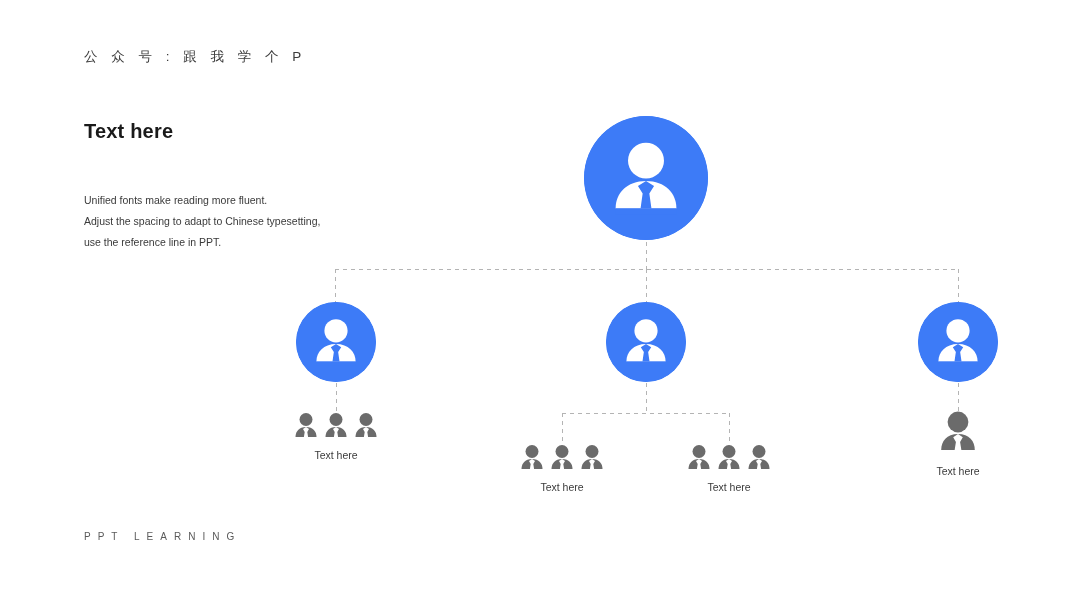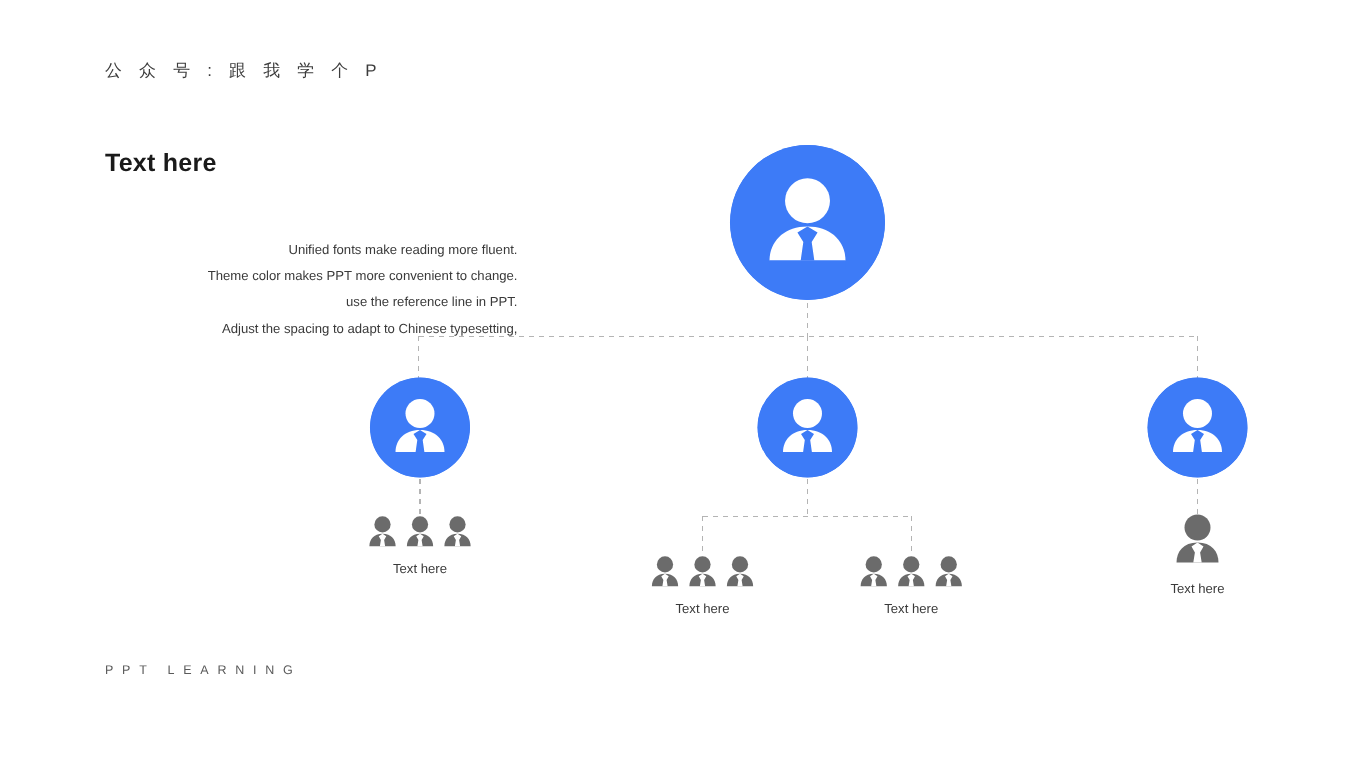--- a/index.html
+++ b/index.html
@@ -43,21 +43,20 @@
     position: absolute;
     left: 84px;
     top: 190px;
     width: 330px;
   }
   .body-copy .line {
     font-size: 10.5px;
     color: #3a3a3a;
     line-height: 21px;
     white-space: nowrap;
-    text-align: right;
   }
 
   
   .footer-text {
     position: absolute;
     left: 84px;
     top: 531px;
     font-size: 10px;
     color: #5a5a5a;
     letter-spacing: 7px;
@@ -109,23 +108,22 @@
 <body>
 
 <div id="slide">
 
   <div class="brand-line">公 众 号 :  跟 我 学 个 P</div>
 
   <div class="headline">Text here</div>
 
   <div class="body-copy">
     <div class="line">Unified fonts make reading more fluent.</div>
-    <div class="line">Theme color makes PPT more convenient to change.</div>
+    <div class="line">Adjust the spacing to adapt to Chinese typesetting,</div>
     <div class="line">use the reference line in PPT.</div>
-    <div class="line">Adjust the spacing to adapt to Chinese typesetting,</div>
   </div>
 
   <svg class="connectors" viewBox="0 0 1080 608" width="1080" height="608" aria-hidden="true">
     <g stroke="#b4b4b4" stroke-width="1" stroke-dasharray="4 4" fill="none" shape-rendering="crispEdges">
       <line x1="646" y1="242" x2="646" y2="269"></line>
       <line x1="335" y1="269" x2="958" y2="269"></line>
       <line x1="335" y1="269" x2="335" y2="304"></line>
       <line x1="646" y1="269" x2="646" y2="304"></line>
       <line x1="958" y1="269" x2="958" y2="304"></line>
       <line x1="336" y1="383" x2="336" y2="412"></line>

